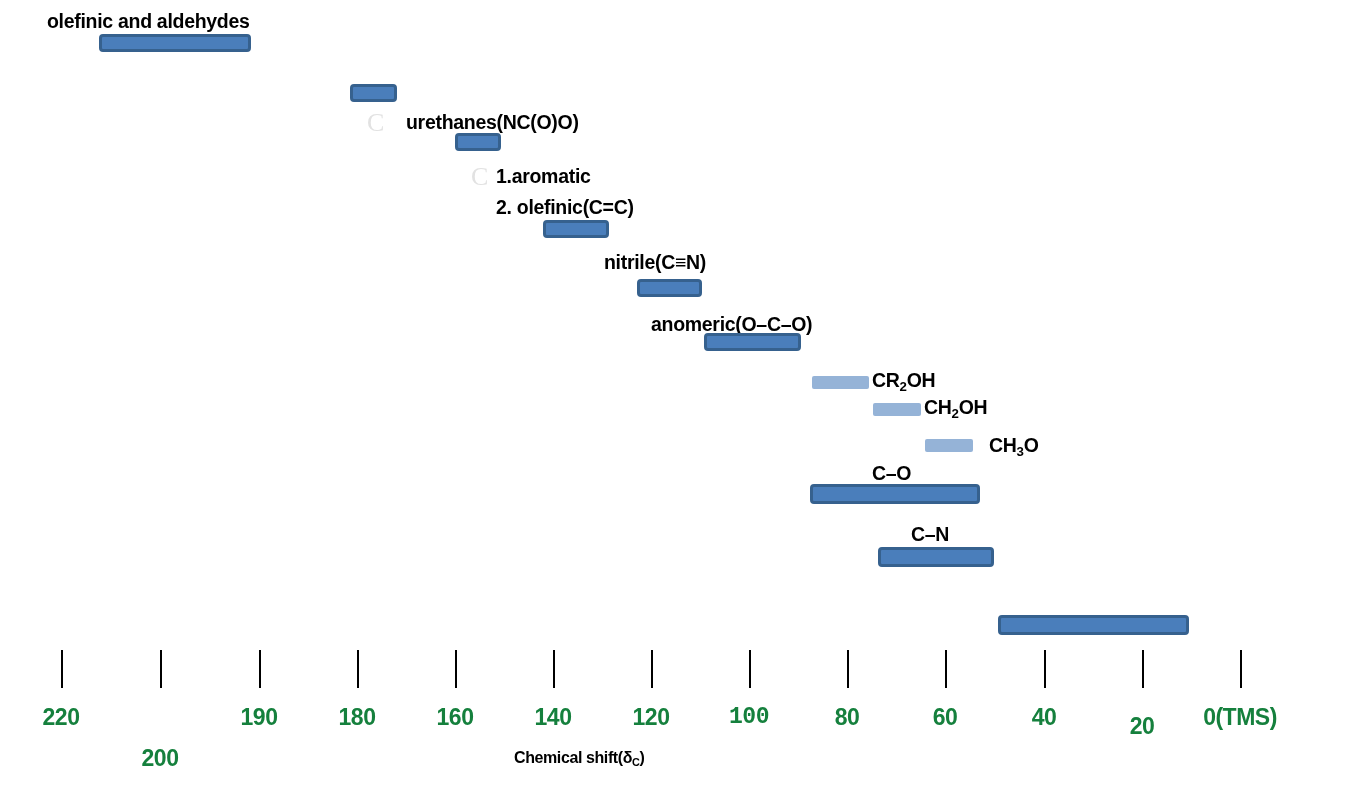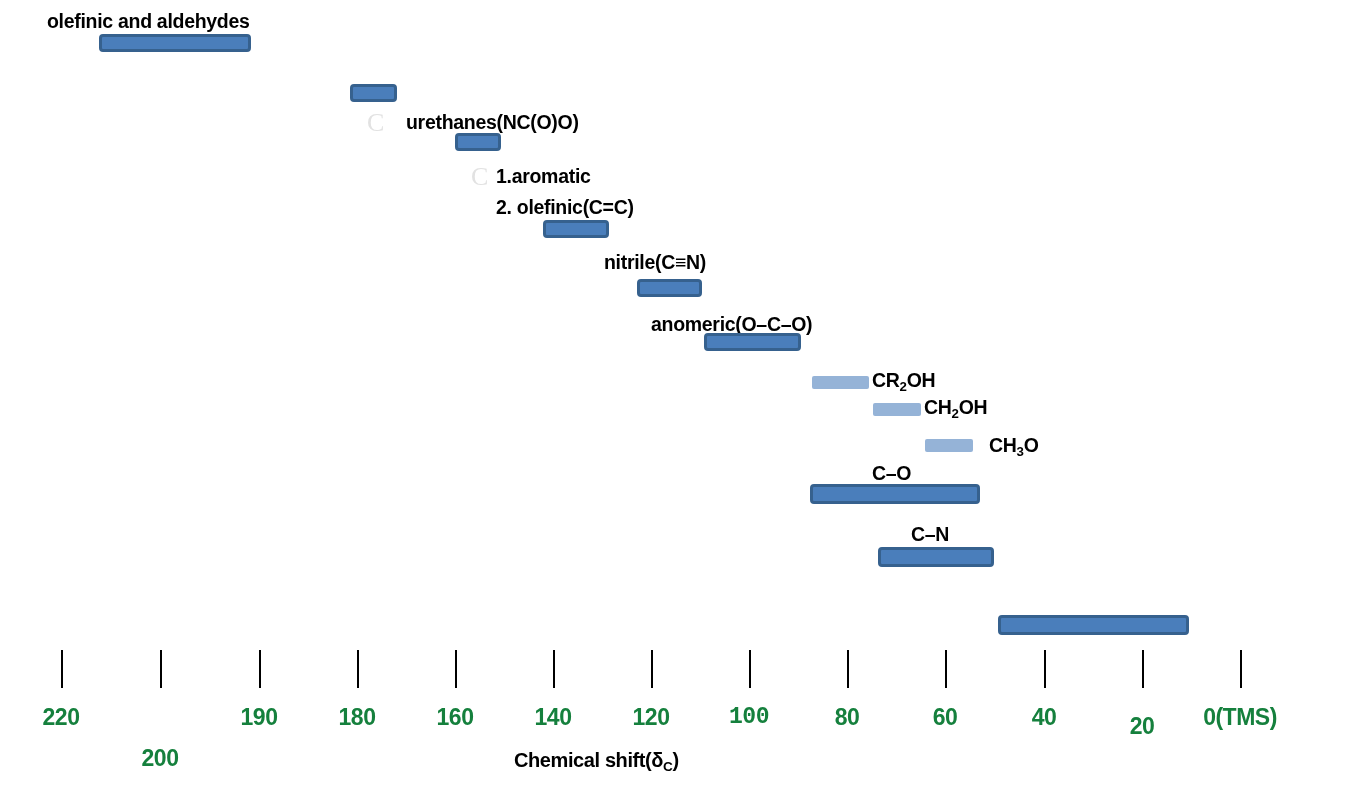--- a/index.html
+++ b/index.html
@@ -62,21 +62,21 @@
     color: #15803d;
     white-space: nowrap;
     transform: translateX(-50%);
     letter-spacing: -0.5px;
     line-height: 1;
   }
   .axis-title {
     position: absolute;
     font-family: "Liberation Sans", sans-serif;
     font-weight: bold;
-    font-size: 20px;
+    font-size: 16px;
     color: #000000;
     white-space: nowrap;
     letter-spacing: -0.4px;
     line-height: 1;
   }
   sub { font-size: 0.68em; vertical-align: -0.28em; }
 </style>
 </head>
 <body>
 

